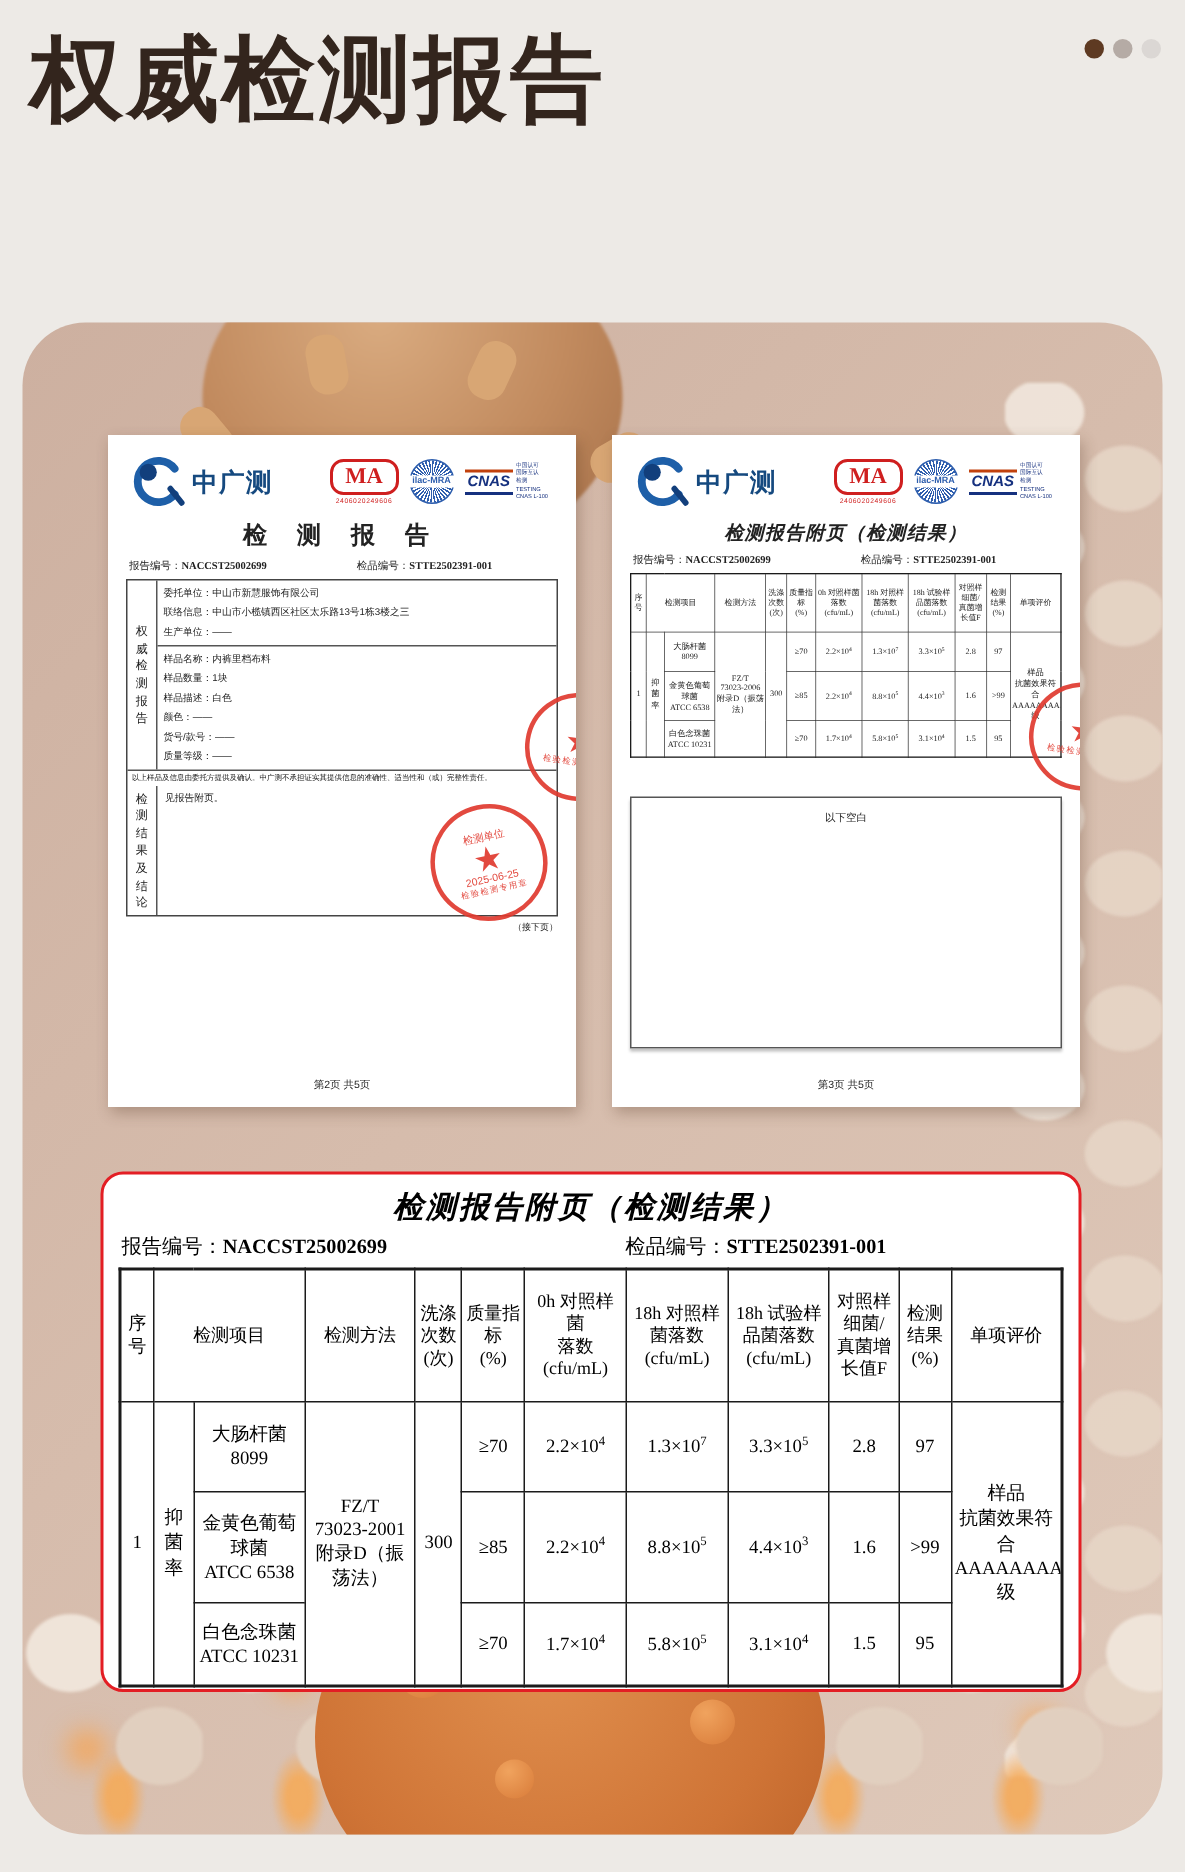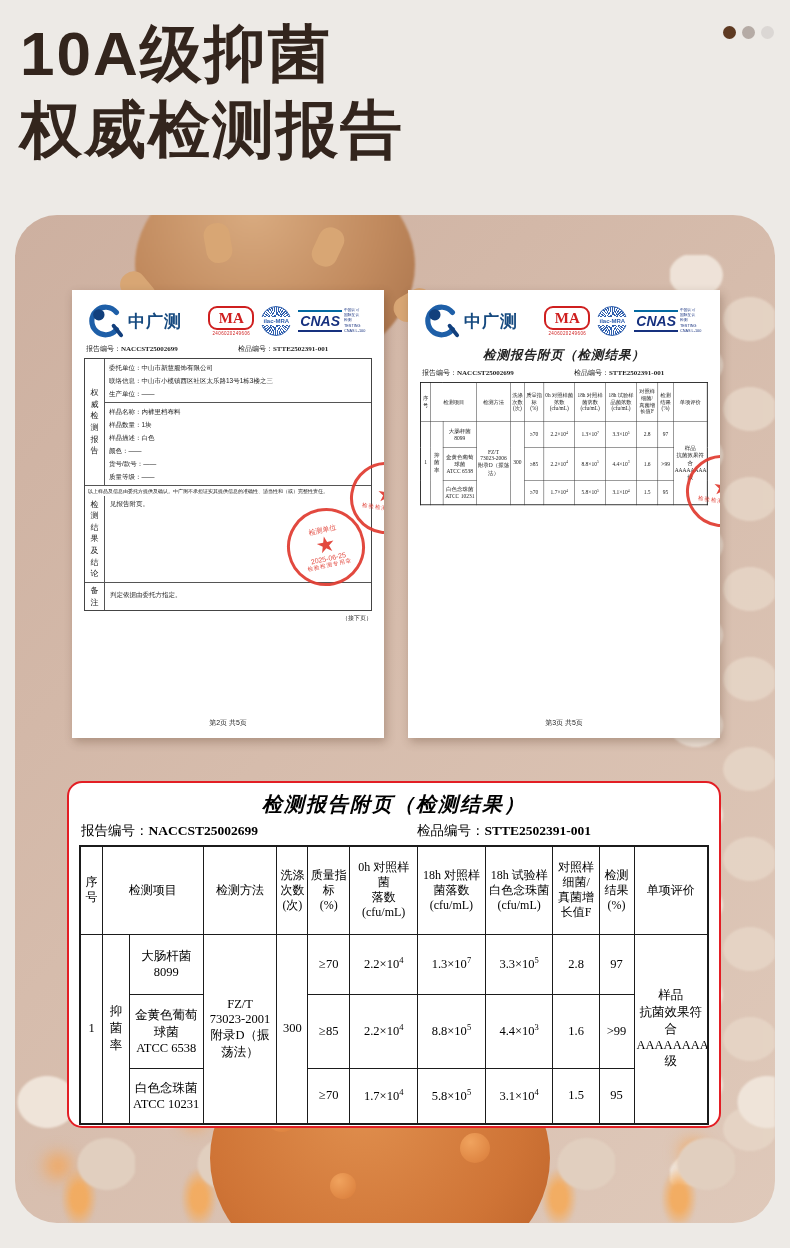--- a/index.html
+++ b/index.html
@@ -50,22 +50,22 @@
   .cma { width:46px; text-align:center; }
   .cma-ma { display:block; border:2.5px solid #cf1f1f; border-radius:9px; color:#cf1f1f; font-weight:bold;
     font-size:15px; line-height:20px; font-family:"Liberation Serif",serif; }
   .cma-code { display:block; font-size:4.5px; color:#cf1f1f; letter-spacing:.4px; margin-top:1px; }
   .ilac { position:relative; width:30px; height:30px; flex:none; }
   .ilac-circle { position:absolute; inset:0; border-radius:50%; border:1px solid #2f5fae;
     background:repeating-conic-gradient(#2f5fae 0deg 5deg, #ffffff 5deg 10deg); }
   .ilac-label { position:absolute; top:11px; left:-3px; right:-3px; background:#fff; color:#2f5fae;
     font-size:6px; font-weight:bold; text-align:center; line-height:8px; }
   .cnas { display:flex; align-items:center; gap:2px; }
-  .cnas-text { color:#16317f; font-weight:bold; font-style:italic; font-size:14px;
-    border-top:2px solid #0369a1; border-bottom:2px solid #16317f; padding:1px 2px; }
+  .cnas-text { color:#16317f; font-weight:bold; font-style:italic; font-size:10px;
+    border-top:2px solid #c2410c; border-bottom:2px solid #16317f; padding:1px 2px; }
   .cnas-side { width:26px; font-size:3.8px; color:#16317f; line-height:1.35; white-space:pre-line; }
 
   .cert-title { text-align:center; font-family:"Liberation Serif",serif; font-weight:bold;
     font-size:16px; letter-spacing:8px; margin:3px 0 4px; }
   .cert-title.attach { font-size:12.5px; letter-spacing:1px; font-style:italic; }
   .cert-nums { display:flex; font-size:7px; font-family:"Liberation Serif",serif; margin:0 2px 4px; }
   .cert-nums .g1 { flex:1.15; } .cert-nums .g2 { flex:1; }
   .cert-nums b { font-weight:bold; }
 
   
@@ -124,21 +124,20 @@
   .results-table sup { font-size:8.5px; }
   .pre { white-space:pre-line; }
   tr.h-row { height:88px; } tr.r1 { height:60px; } tr.r2 { height:74px; } tr.r3 { height:56px; }
 </style>
 </head>
 <body>
 
 <div class="page">
 
   <div class="hero-title">
-    <div>10A级抑菌</div>
     <div>权威检测报告</div>
   </div>
   <div class="dots">
     <span class="dot" style="background:#5e3a22"></span>
     <span class="dot" style="background:#b5aba5"></span>
     <span class="dot" style="background:#dbd7d4"></span>
   </div>
 
   <div class="card">
 
@@ -183,20 +182,21 @@
             <span class="cnas-text">CNAS</span>
             <span class="cnas-side">中国认可
 国际互认
 检测
 TESTING
 CNAS L-100</span>
           </div>
         </div>
       </div>
 
+      <div class="cert-title">检 测 报 告</div>
 
       <div class="cert-nums">
         <span class="g1"><span>报告编号：</span><b>NACCST25002699</b></span>
         <span class="g2"><span>检品编号：</span><b>STTE2502391-001</b></span>
       </div>
 
       <div class="info-table">
         <div class="it-row">
           <div class="it-side">权威检测报告</div>
           <div class="it-main">
@@ -225,26 +225,20 @@
             <span>见报告附页。</span>
             <div class="stamp" style="right:6px; top:12px;">
               <span class="stamp-top">检测单位</span>
               <span class="stamp-star">★</span>
               <span class="stamp-date">2025-06-25</span>
               <span class="stamp-bottom">检验检测专用章</span>
             </div>
           </div>
         </div>
 
-        <div class="it-row">
-          <div class="it-side">备注</div>
-          <div class="it-main remark-main">
-              <span>判定依据由委托方指定。</span>
-            </div>
-        </div>
       </div>
 
       <div class="cont-note">（接下页）</div>
       <div class="paper-footer">第2页  共5页</div>
 
       <div class="stamp partial" style="top:172px;">
         <span class="stamp-star">★</span>
         <span class="stamp-bottom">检验检测专用章</span>
       </div>
     </div>
@@ -373,20 +367,23 @@
           <td><span>5.8×10</span><sup>5</sup></td>
           <td><span>3.1×10</span><sup>4</sup></td>
           <td>1.5</td>
           <td>95</td>
         </tr>
       </tbody>
             </table>
           </div>
       </div>
 
+      <div class="blank-box">
+        <span>以下空白</span>
+      </div>
 
       <div class="paper-footer">第3页  共5页</div>
 
       <div class="stamp partial" style="top:165px;">
         <span class="stamp-star">★</span>
         <span class="stamp-bottom">检验检测专用章</span>
       </div>
     </div>
 
     <div class="results-card">
@@ -423,21 +420,21 @@
           <th class="pre">质量指
 标
 (%)</th>
           <th class="pre">0h 对照样菌
 落数
 (cfu/mL)</th>
           <th class="pre">18h 对照样
 菌落数
 (cfu/mL)</th>
           <th class="pre">18h 试验样
-白色念珠菌
+品菌落数
 (cfu/mL)</th>
           <th class="pre">对照样
 细菌/
 真菌增
 长值F</th>
           <th class="pre">检测
 结果
 (%)</th>
           <th>单项评价</th>
         </tr>

